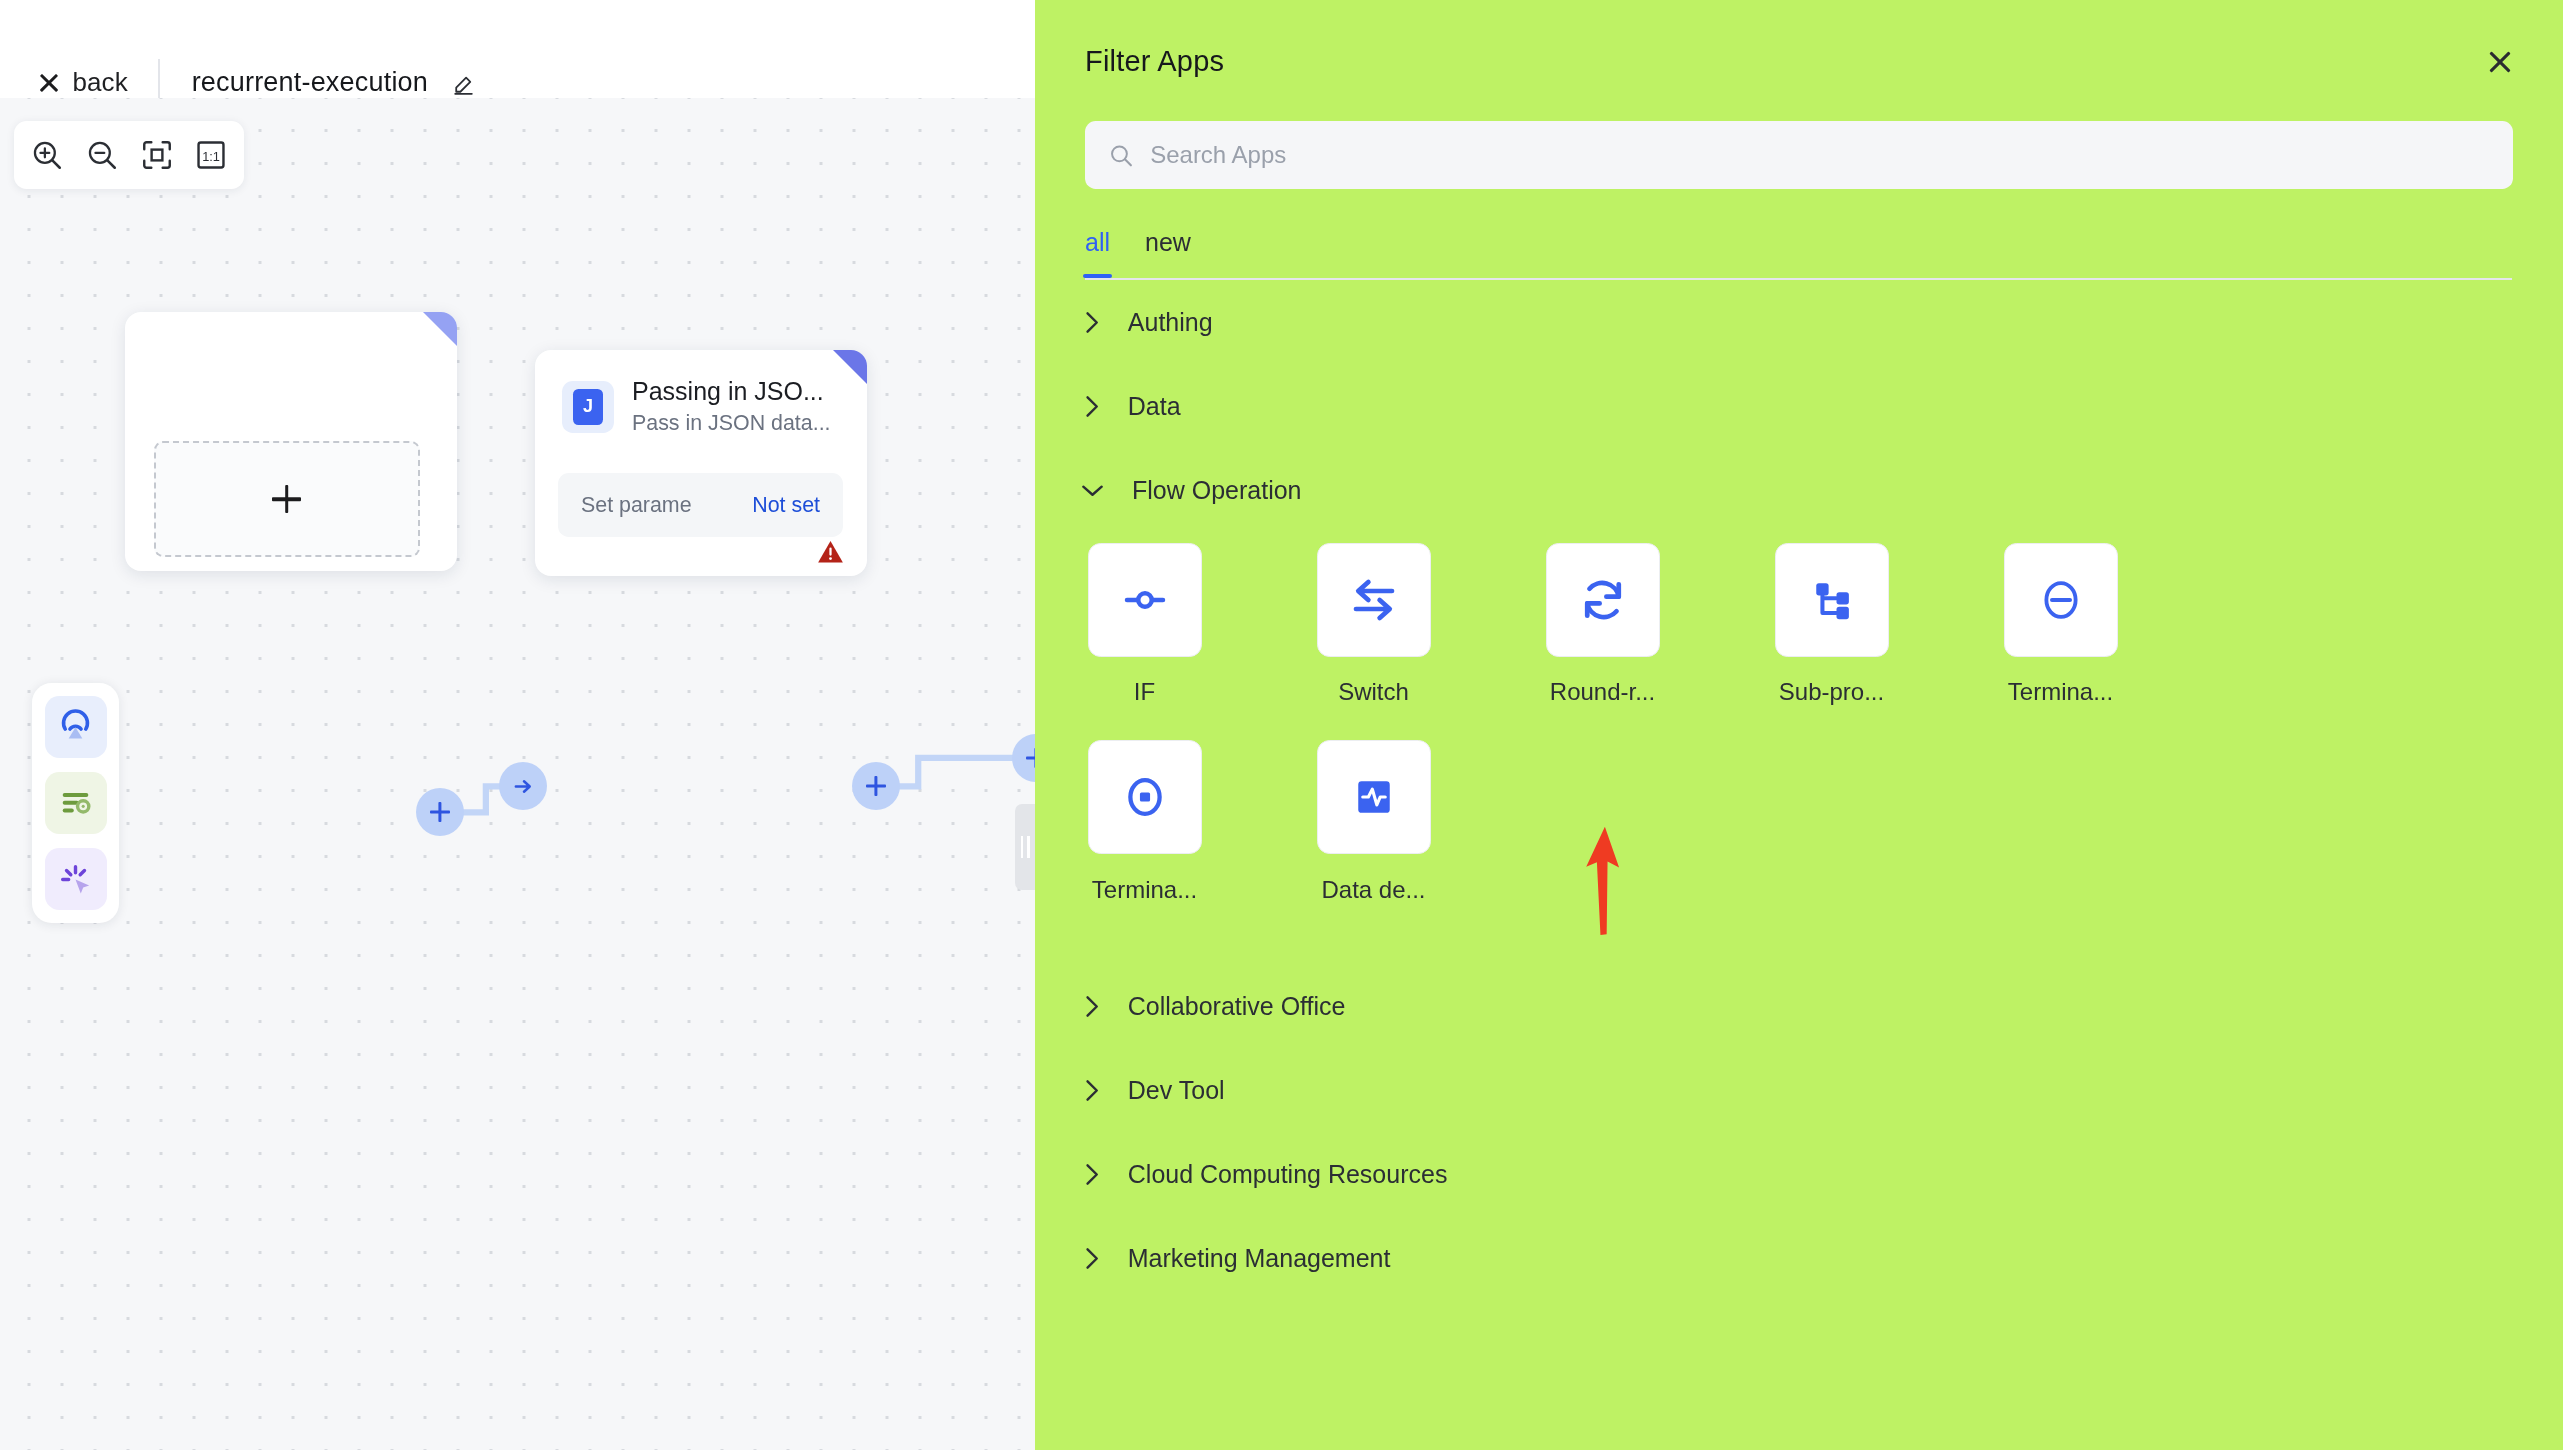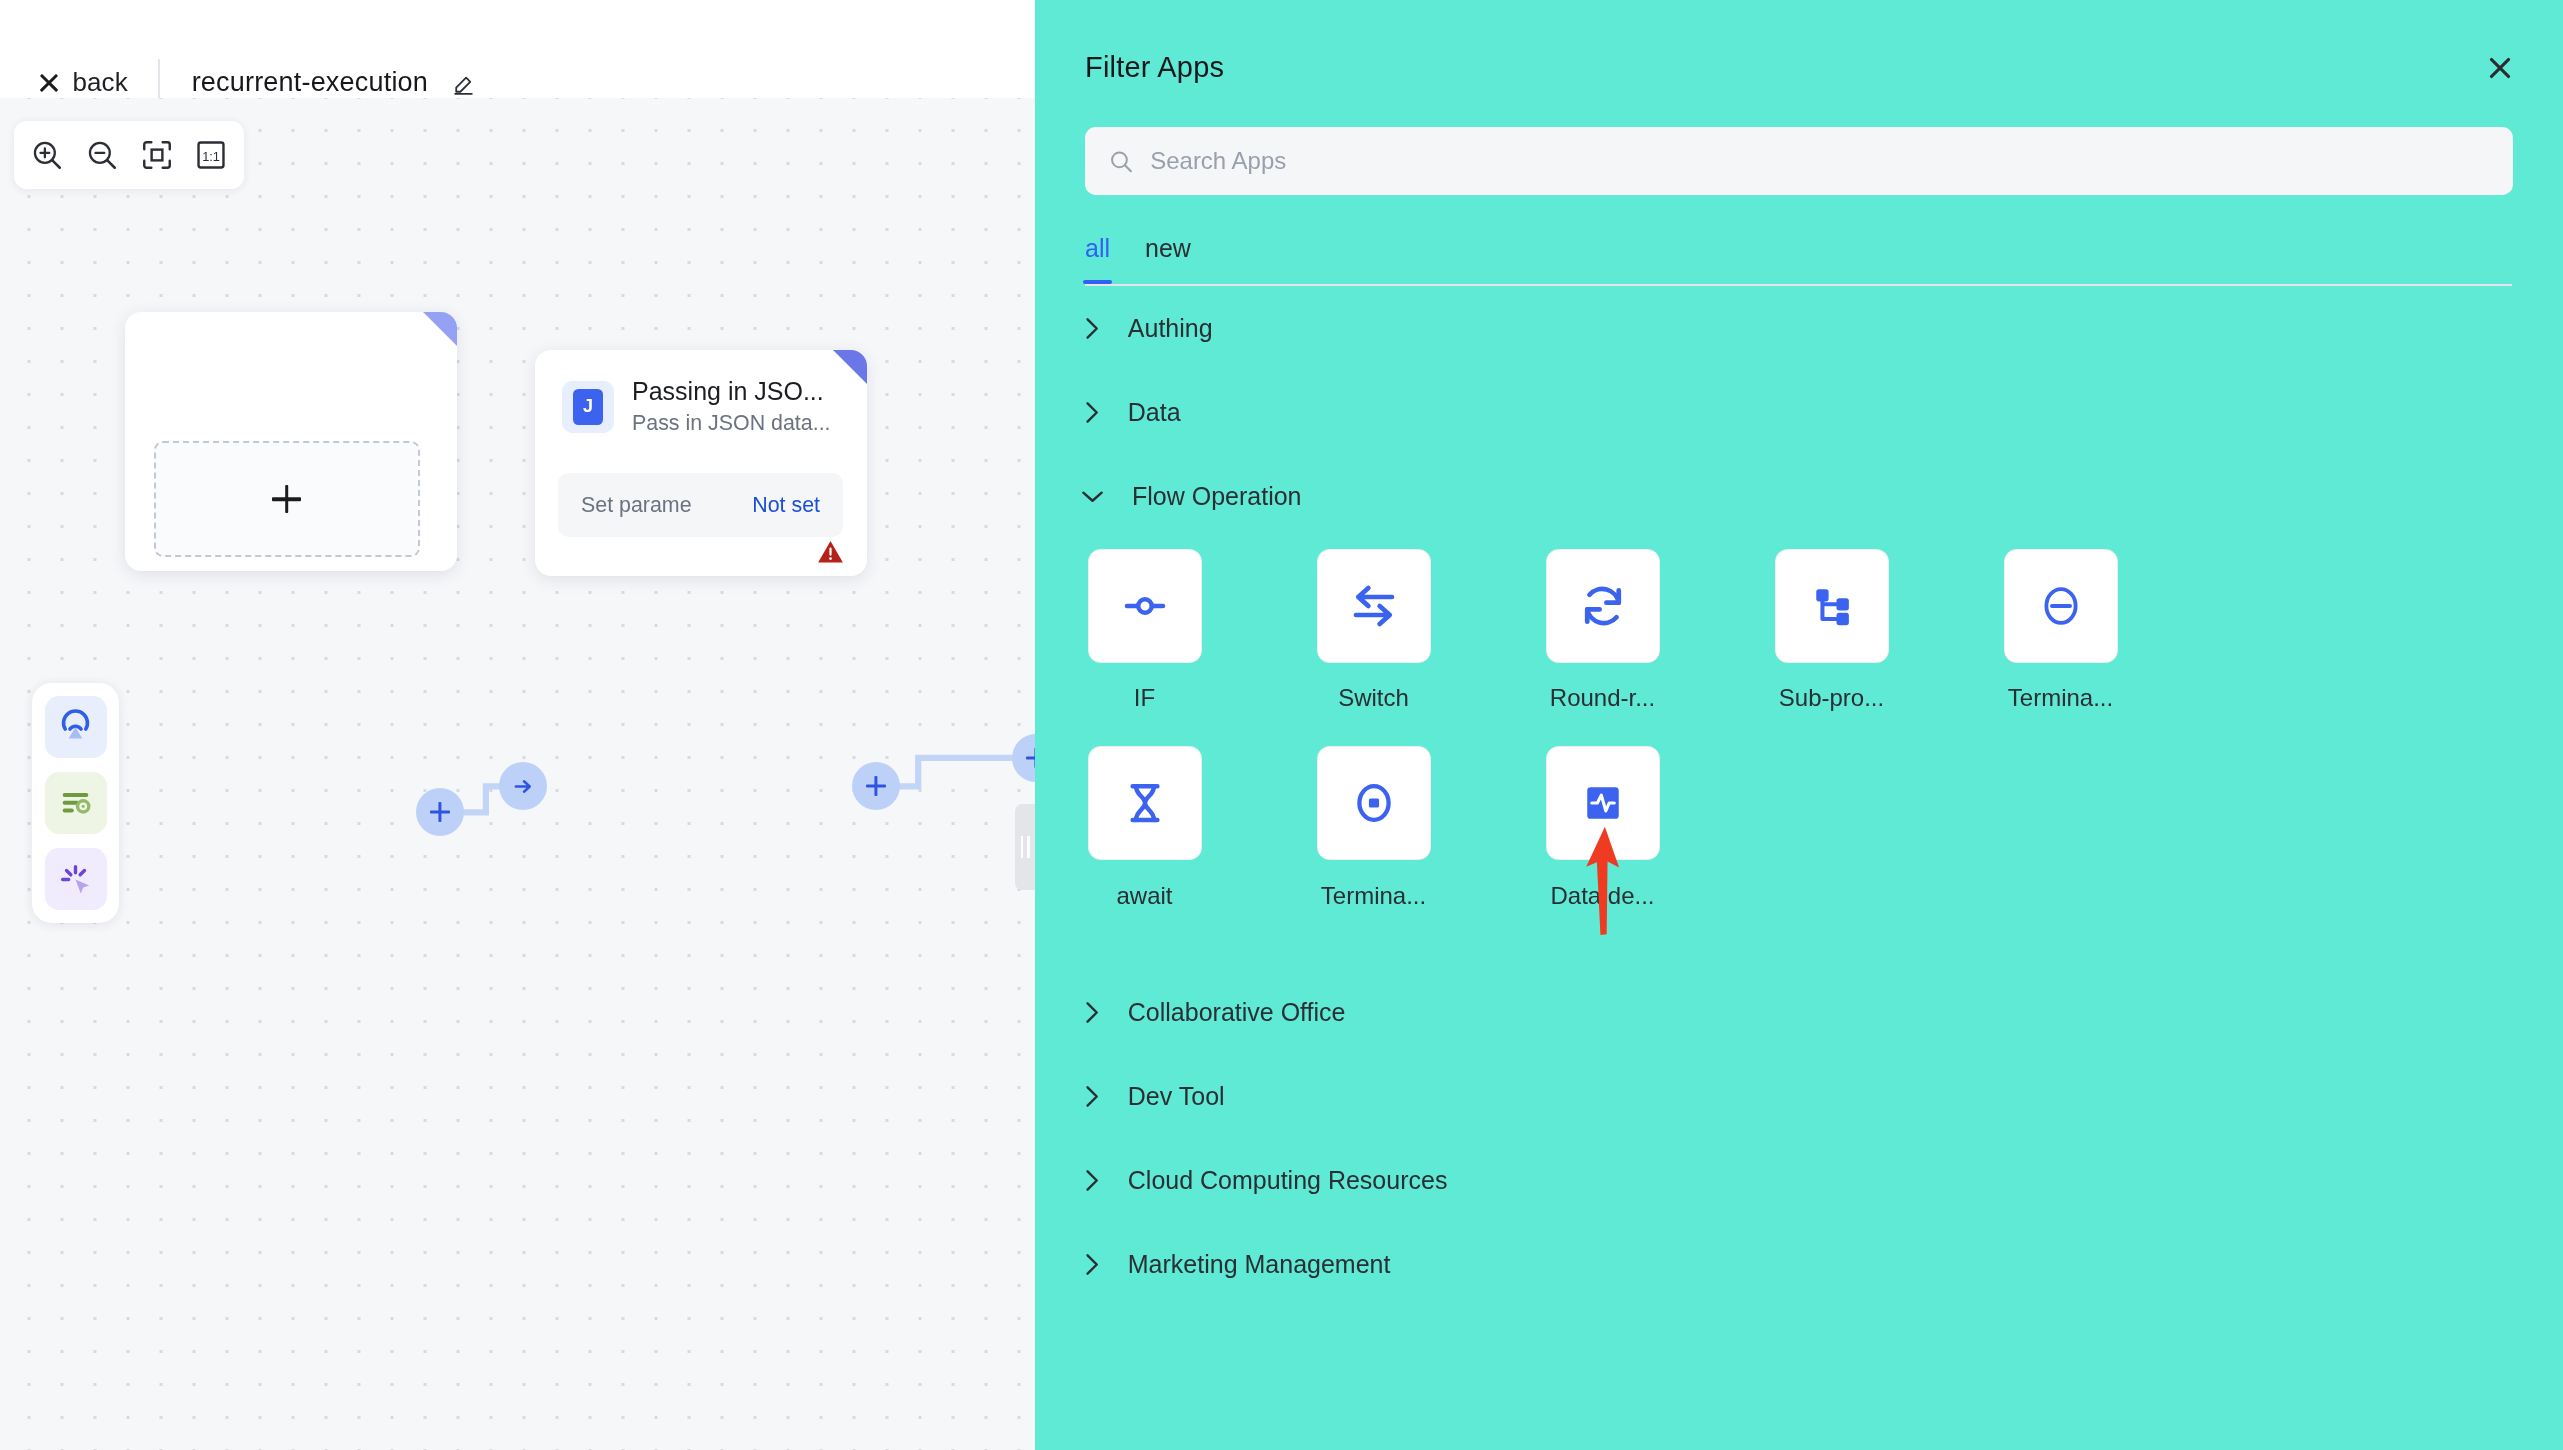--- a/index.html
+++ b/index.html
@@ -148,22 +148,22 @@
 
   .resize-grip {
     position:absolute; right: 0; top: 706px; width: 19.6px; height: 86px;
     background:#e3e5e9; border-radius: 7.1px 0 0 7.1px;
     display:flex; align-items:center; justify-content:center; gap: 3.6px; cursor: col-resize; z-index: 7;
   }
   .resize-grip i { width: 2.7px; height: 21.4px; background:#fff; display:block; }
 
   
   .panel {
-    position:relative; flex: 1 1 auto; height: 1450px; background:#5eead4;
-    padding: 6px 0 0 0; overflow:hidden;
+    position:relative; flex: 1 1 auto; height: 1450px; background:#bef264;
+    padding: 0 0 0 0; overflow:hidden;
   }
   .panel-header {
     display:flex; align-items:center; justify-content:space-between;
     padding: 45px 50px 0 50px;
   }
   .panel-title { font-size: 29px; color:#16181c; letter-spacing: 0.2px; }
   .close-x { width: 27px; height: 27px; position:relative; cursor:pointer; }
   .close-x::before,.close-x::after{
     content:"";position:absolute;left:50%;top:50%;width:27px;height:3px;background:#2a2c30;border-radius:0.9px;}
   .close-x::before{transform:translate(-50%,-50%) rotate(45deg);}
@@ -432,29 +432,20 @@
       <div class="app-cell">
         <span class="app-tile">
           <svg width="54" height="54" viewBox="0 0 48 48">
             <ellipse cx="24" cy="24" rx="13" ry="15" fill="none" stroke="#3b63f0" stroke-width="3.4"></ellipse>
             <path d="M16 24h16" stroke="#3b63f0" stroke-width="3.6" stroke-linecap="round"></path>
           </svg>
         </span>
         <span class="app-label">Termina...</span>
       </div>
 
-      <div class="app-cell">
-        <span class="app-tile">
-          <svg width="54" height="54" viewBox="0 0 48 48">
-            <path d="M13 9h22M13 39h22" stroke="#3b63f0" stroke-width="4" stroke-linecap="round"></path>
-            <path d="M16 9c0 8 8 9.5 8 15s-8 7-8 15M32 9c0 8-8 9.5-8 15s8 7 8 15" fill="none" stroke="#3b63f0" stroke-width="4" stroke-linecap="round"></path>
-          </svg>
-        </span>
-        <span class="app-label">await</span>
-      </div>
 
       <div class="app-cell">
         <span class="app-tile">
           <svg width="54" height="54" viewBox="0 0 48 48">
             <ellipse cx="24" cy="24" rx="13" ry="15" fill="none" stroke="#3b63f0" stroke-width="3.8"></ellipse>
             <rect x="19.5" y="20" width="9" height="8" rx="1.4" fill="#3b63f0"></rect>
           </svg>
         </span>
         <span class="app-label">Termina...</span>
       </div>

